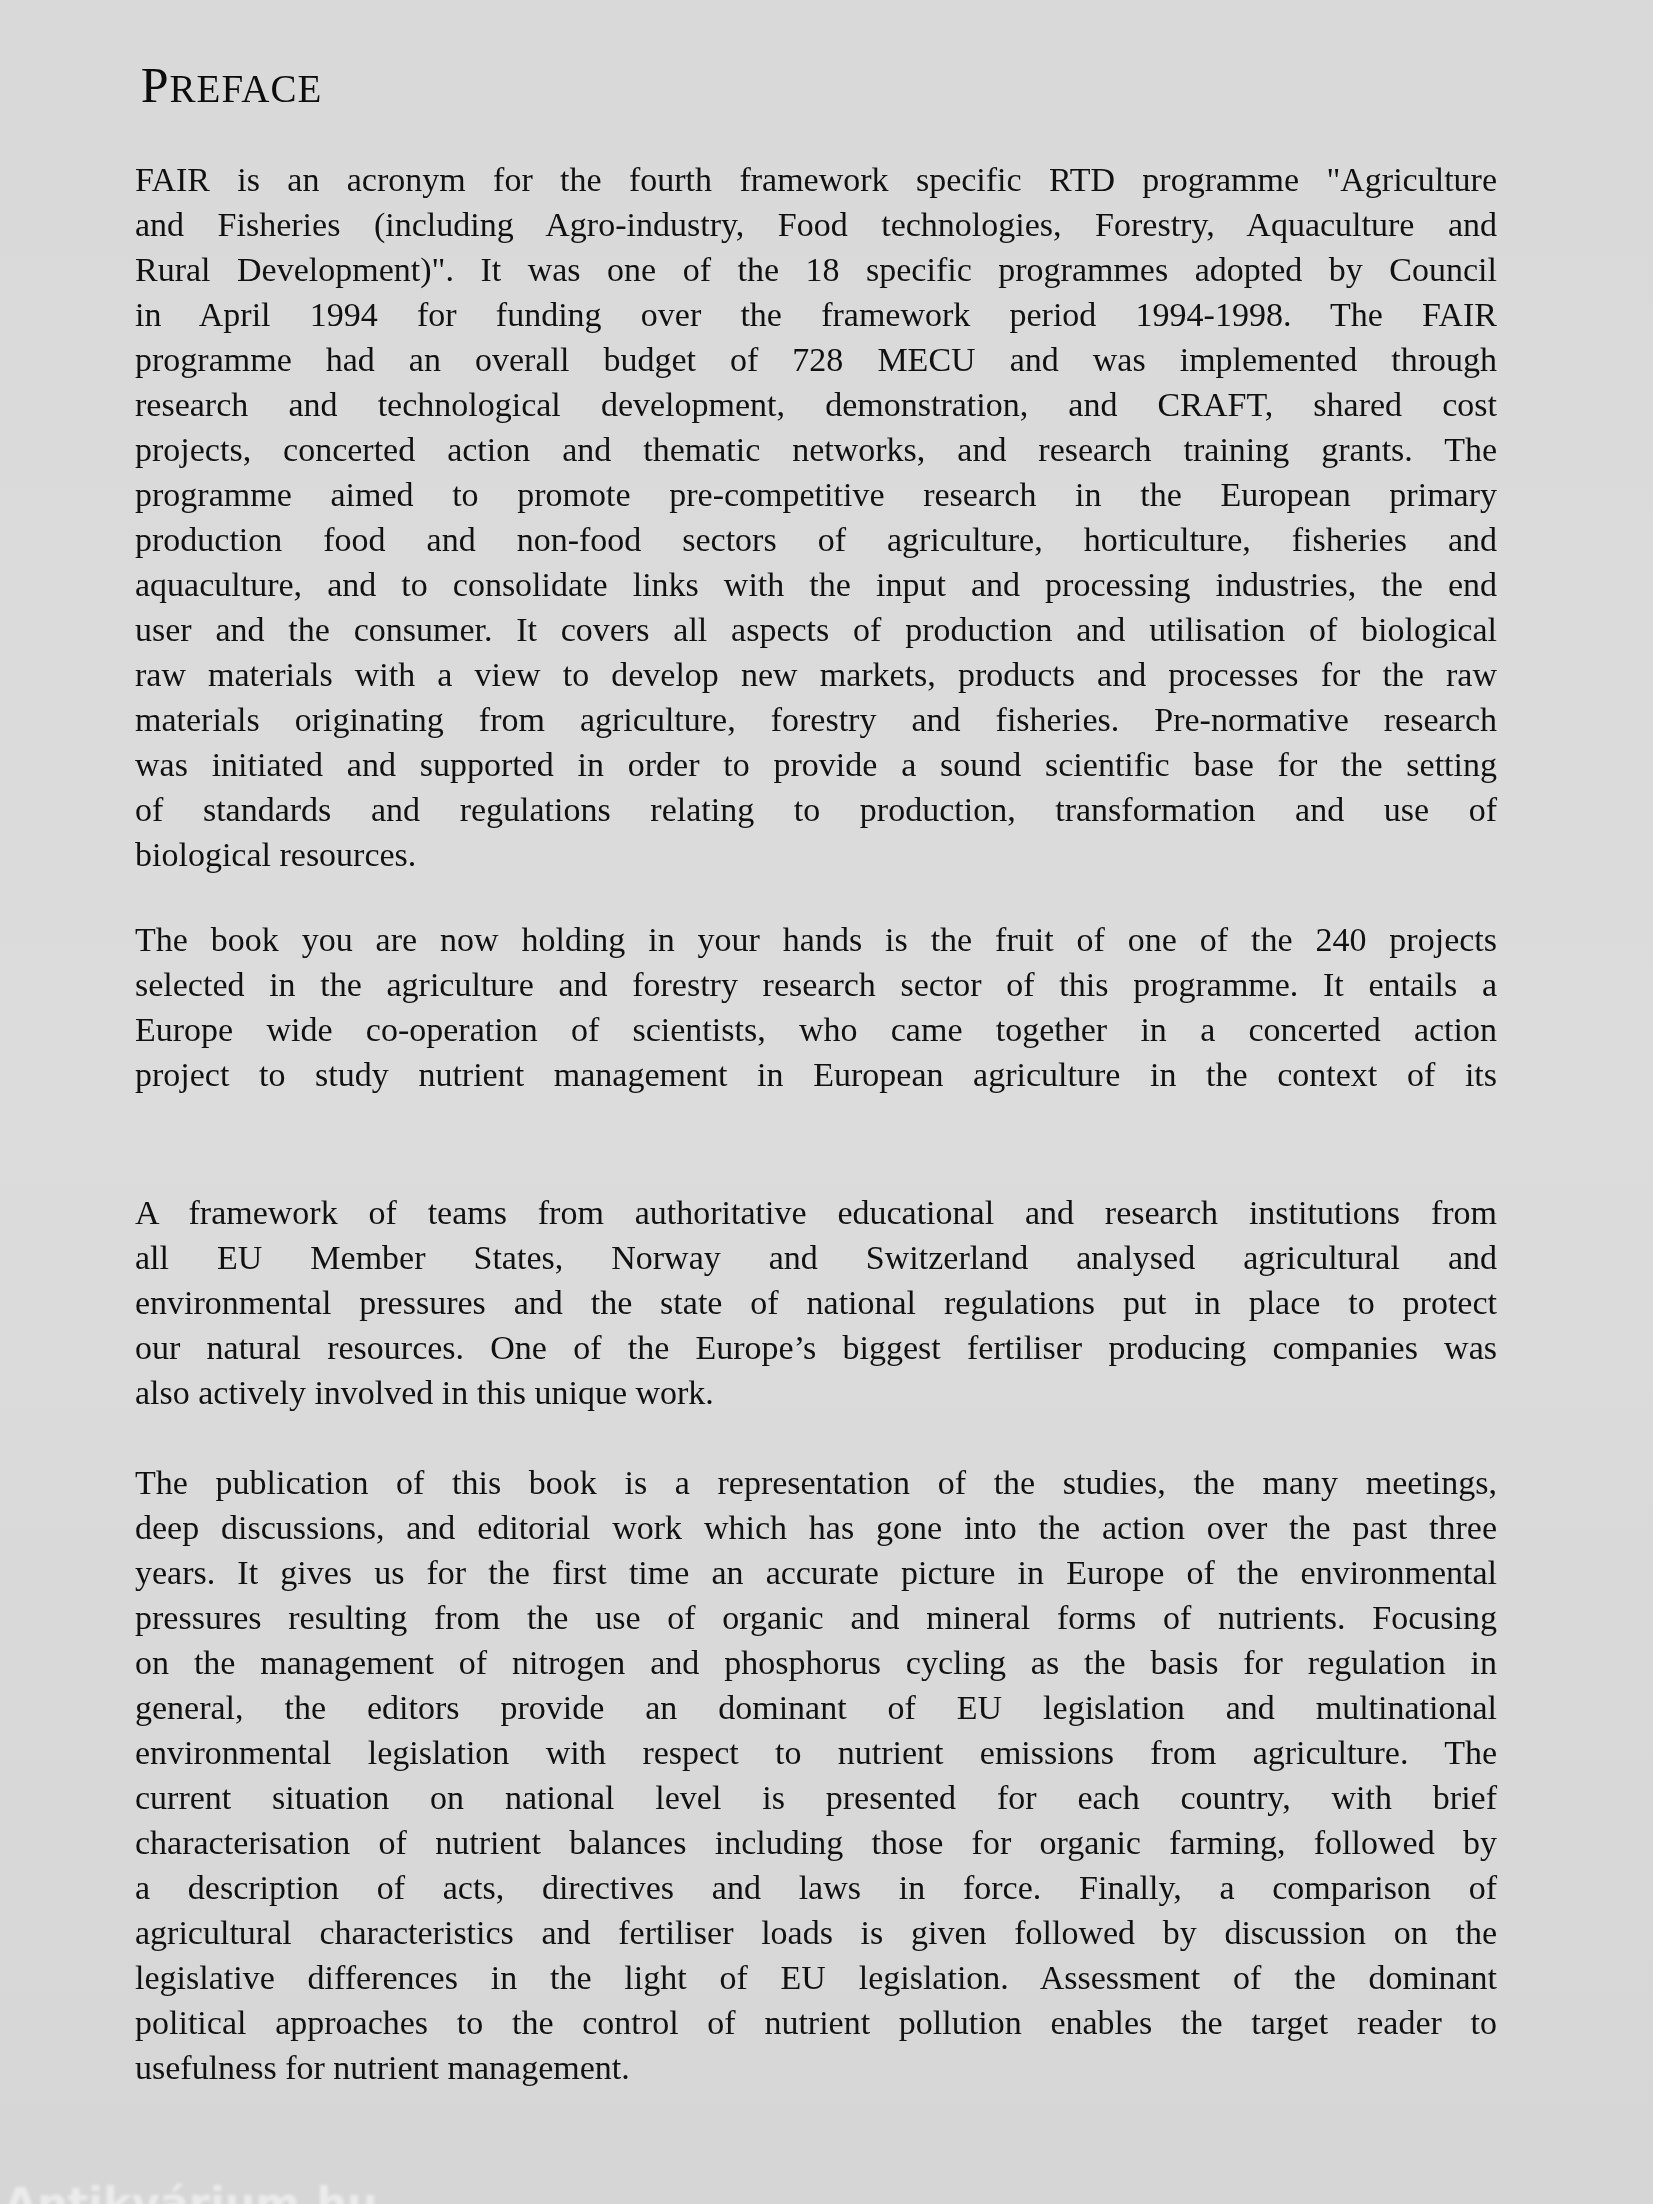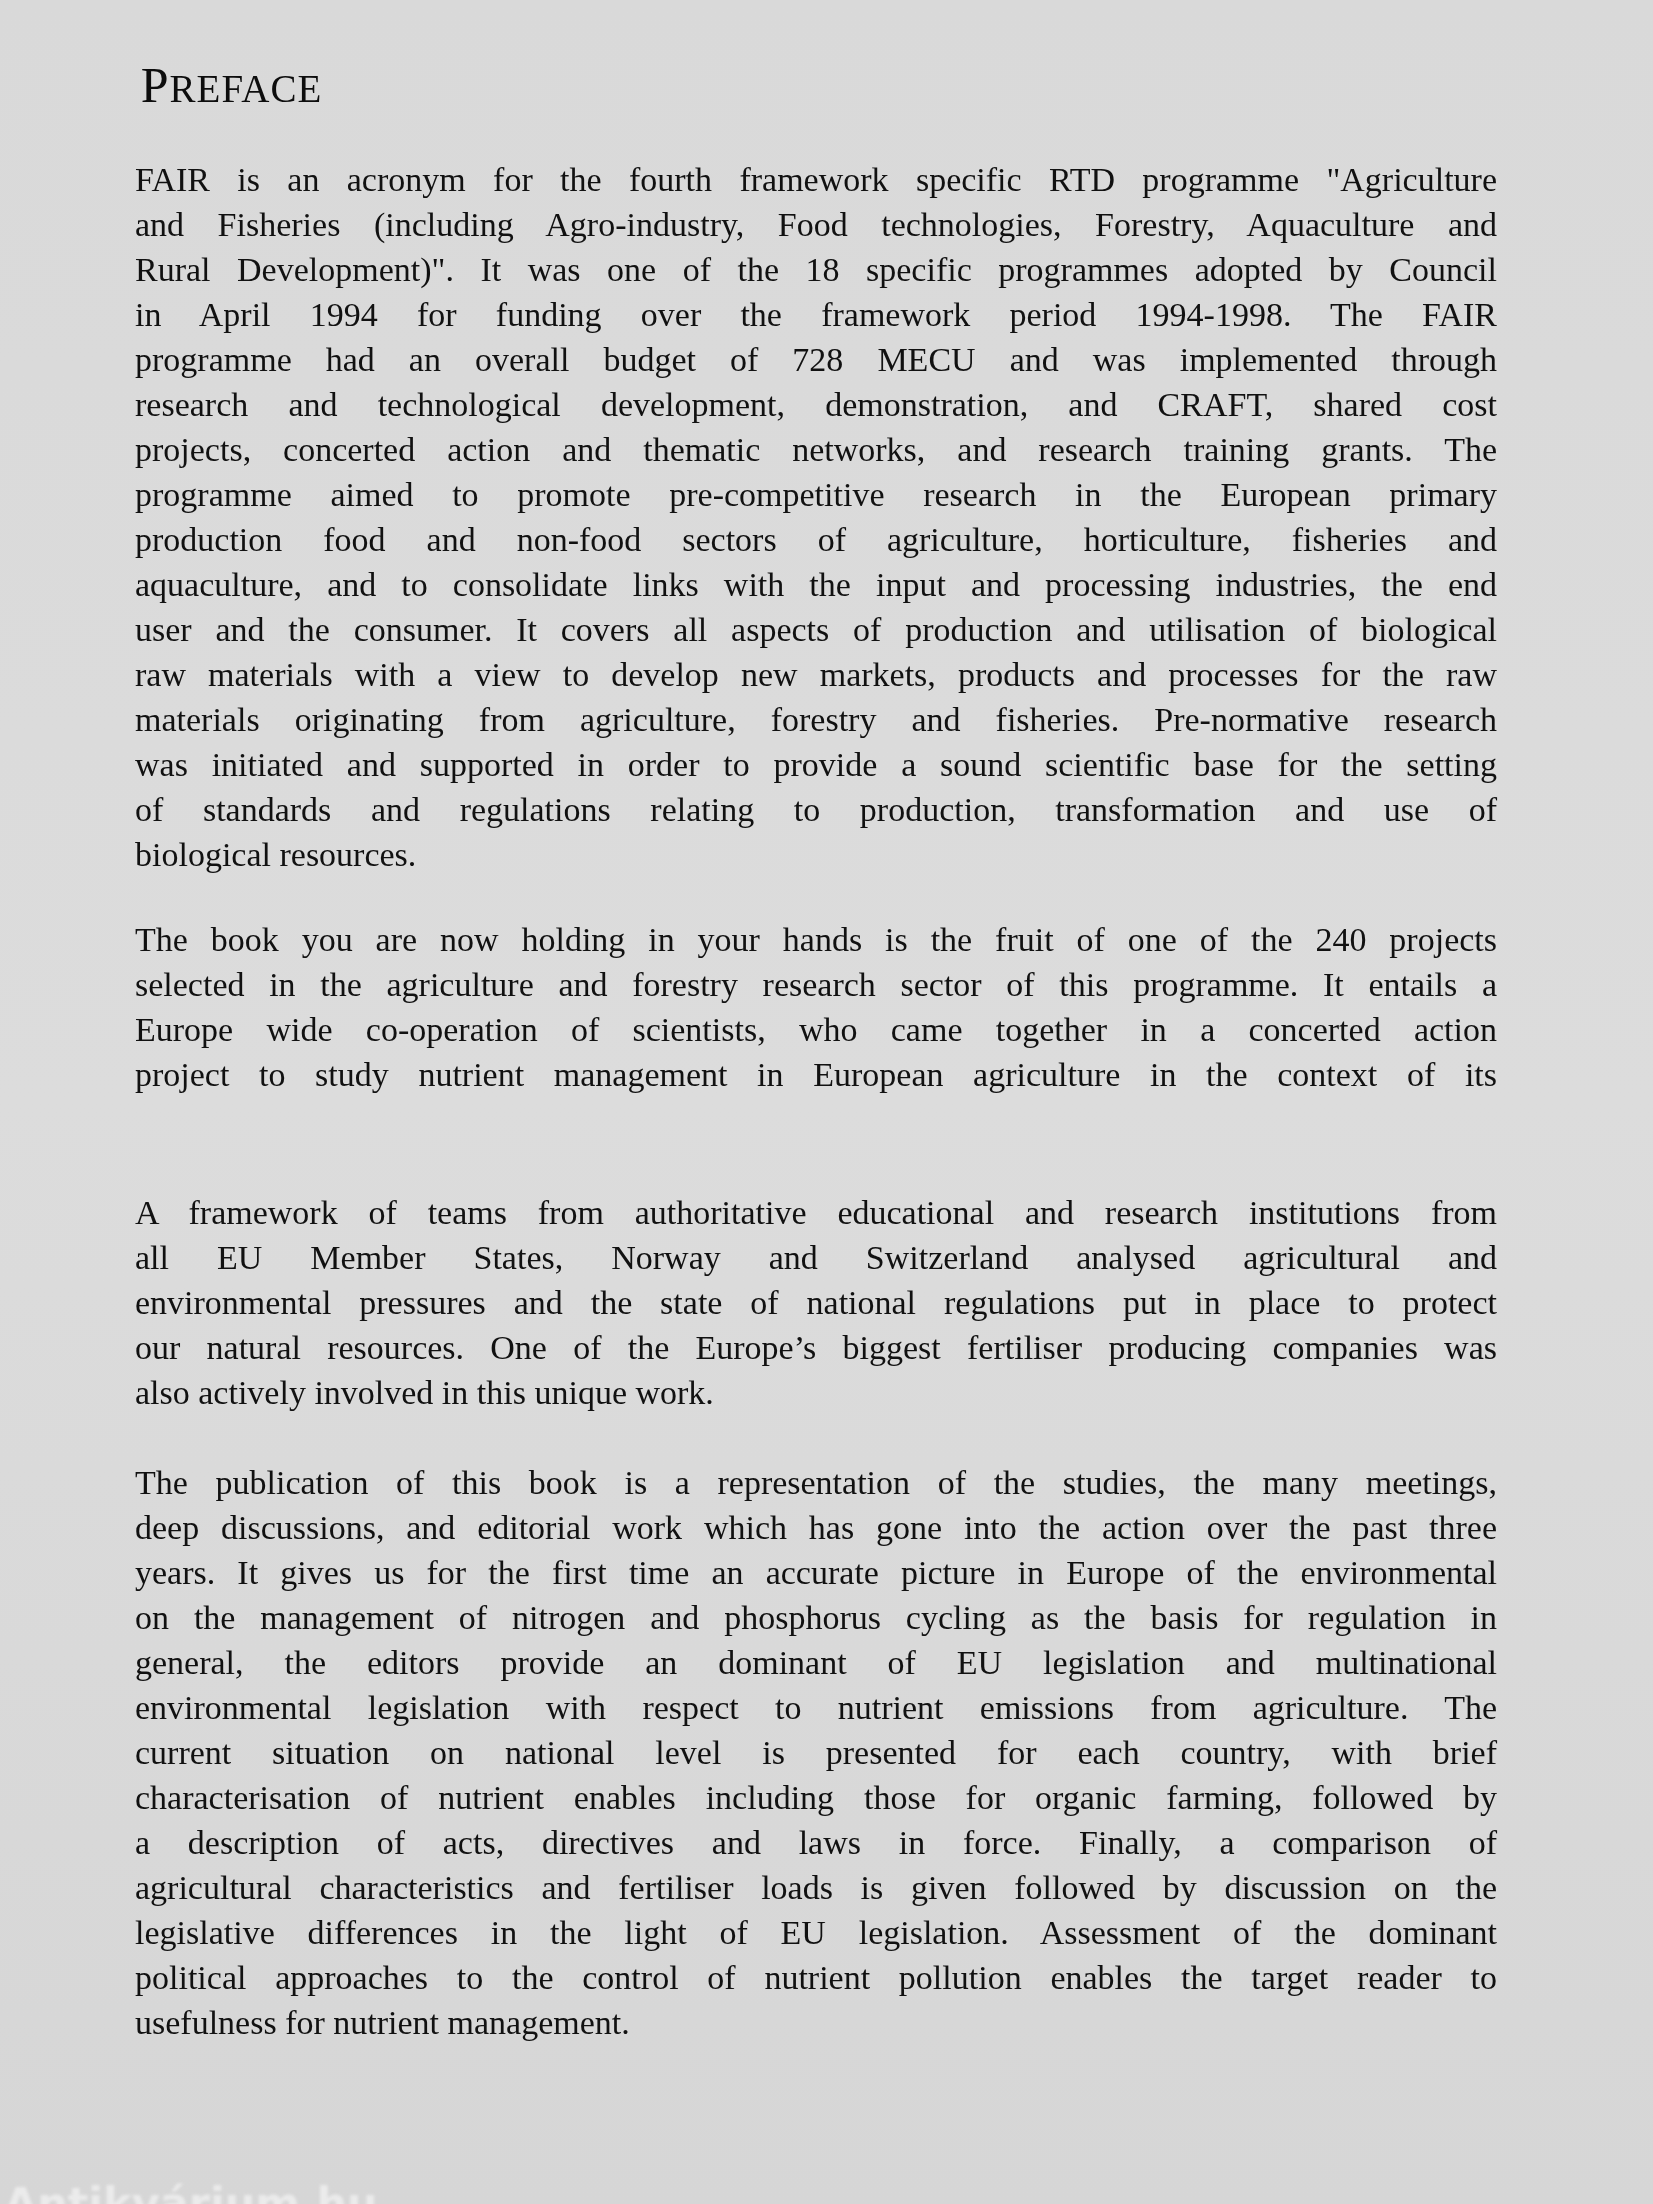--- a/index.html
+++ b/index.html
@@ -64,25 +64,26 @@
       <span class="line">A framework of teams from authoritative educational and research institutions from</span>
       <span class="line">all EU Member States, Norway and Switzerland analysed agricultural and</span>
       <span class="line">environmental pressures and the state of national regulations put in place to protect</span>
       <span class="line">our natural resources. One of the Europe’s biggest fertiliser producing companies was</span>
       <span class="line last">also actively involved in this unique work.</span>
     </div>
   <div class="para" id="p3" style="top:1460px">
       <span class="line">The publication of this book is a representation of the studies, the many meetings,</span>
       <span class="line">deep discussions, and editorial work which has gone into the action over the past three</span>
       <span class="line">years. It gives us for the first time an accurate picture in Europe of the environmental</span>
+      <span class="line">pressures resulting from the use of organic and mineral forms of nutrients. Focusing</span>
       <span class="line">on the management of nitrogen and phosphorus cycling as the basis for regulation in</span>
       <span class="line">general, the editors provide an dominant of EU legislation and multinational</span>
       <span class="line">environmental legislation with respect to nutrient emissions from agriculture. The</span>
       <span class="line">current situation on national level is presented for each country, with brief</span>
-      <span class="line">characterisation of nutrient enables including those for organic farming, followed by</span>
+      <span class="line">characterisation of nutrient balances including those for organic farming, followed by</span>
       <span class="line">a description of acts, directives and laws in force. Finally, a comparison of</span>
       <span class="line">agricultural characteristics and fertiliser loads is given followed by discussion on the</span>
       <span class="line">legislative differences in the light of EU legislation. Assessment of the dominant</span>
       <span class="line">political approaches to the control of nutrient pollution enables the target reader to</span>
       <span class="line last">usefulness for nutrient management.</span>
     </div>
 </div>
 
 <div class="watermark">Antikvárium.hu</div>
 

